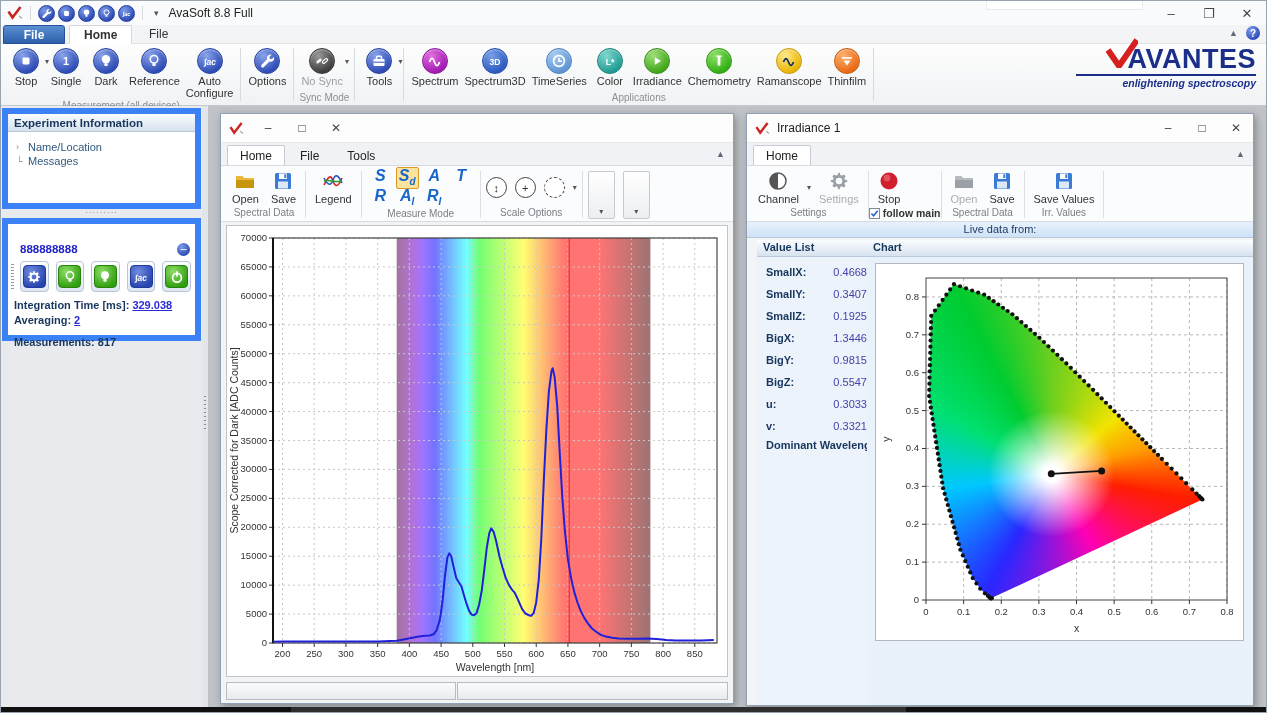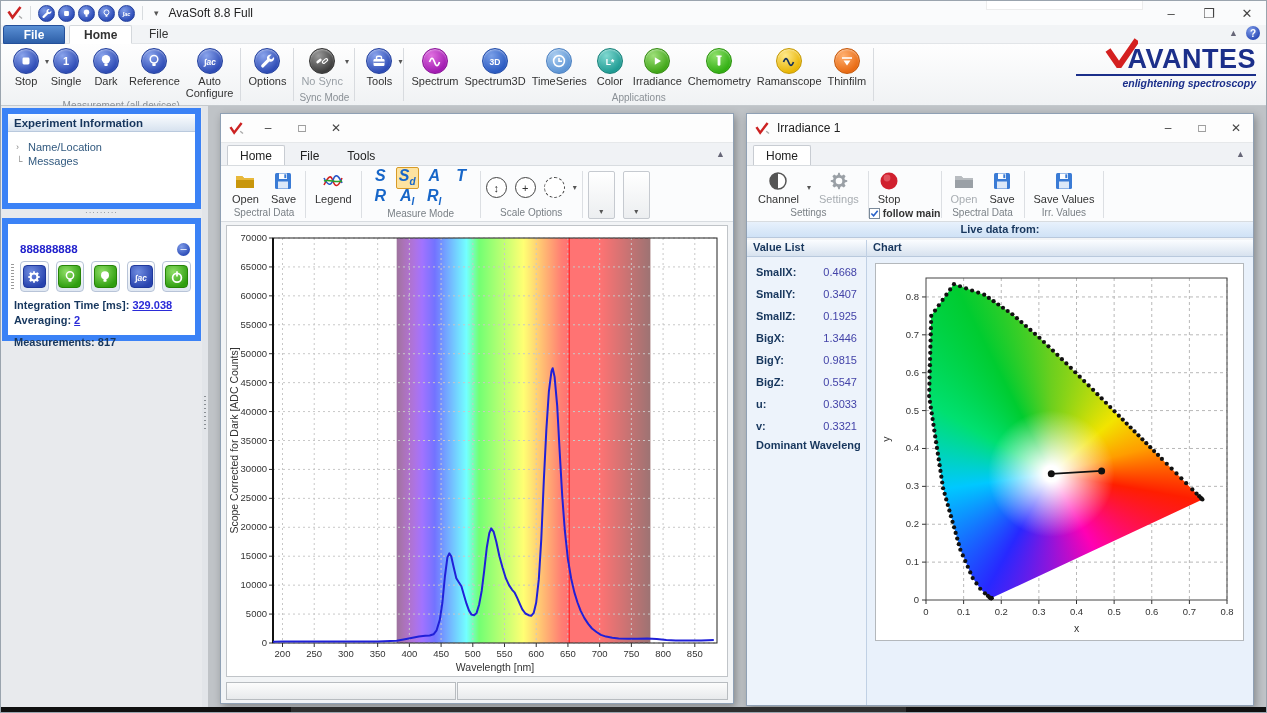--- a/index.html
+++ b/index.html
@@ -140,22 +140,22 @@
   .cbx svg { width:9px; height:9px; }
 
   
   #spec-chart-wrap { position:absolute; left:5px; top:111px; width:502px; height:452px; background:#fff; border:1px solid #c0c4c8; }
   #spec-status { position:absolute; left:5px; bottom:3px; right:5px; height:18px; display:flex; gap:1px; }
   .scell { background:linear-gradient(#fcfcfc,#e8eaec); border:1px solid #b8bcc0; height:100%; }
   .scell.c1 { width:230px; } .scell.c2 { flex:1; }
 
   
   #liveband { height:16px; background:linear-gradient(#e8f1fc,#cfe2f6); border-bottom:1px solid #b8c8dc;
-              font-size:11px; font-weight:bold; color:#17365d; text-align:center; line-height:15px; }
-  #vl-panel { position:absolute; left:0; top:126px; bottom:0; width:120px; background:#edf3fb; border-right:1px solid #c0d0e4; }
+              font-size:11px; font-weight:normal; color:#17365d; text-align:center; line-height:15px; }
+  #vl-panel { position:absolute; left:10px; top:126px; bottom:0; width:120px; background:#edf3fb; border-right:1px solid #c0d0e4; }
   .subhead { height:17px; background:linear-gradient(#fbfdff,#d7e2ef); border-bottom:1px solid #b9c9dd;
              font-size:11px; font-weight:bold; color:#17365d; padding:1px 6px; }
   .vrow { display:flex; justify-content:space-between; padding:0 9px; height:22px; align-items:center; }
   .vlab { font-size:11px; font-weight:bold; color:#17365d; }
   .vval { font-size:11px; color:#4343a8; }
   .vdom { padding:2px 9px; font-size:11px; font-weight:bold; color:#17365d; white-space:nowrap; overflow:hidden; }
   #cie-panel { position:absolute; left:120px; top:126px; bottom:0; right:0; background:#e9f1fb; }
   #cie-box { position:absolute; left:8px; top:23px; width:369px; height:378px; background:#fff; border:1px solid #b4b8bc; }
   #cie-box > * { position:absolute; }
 

